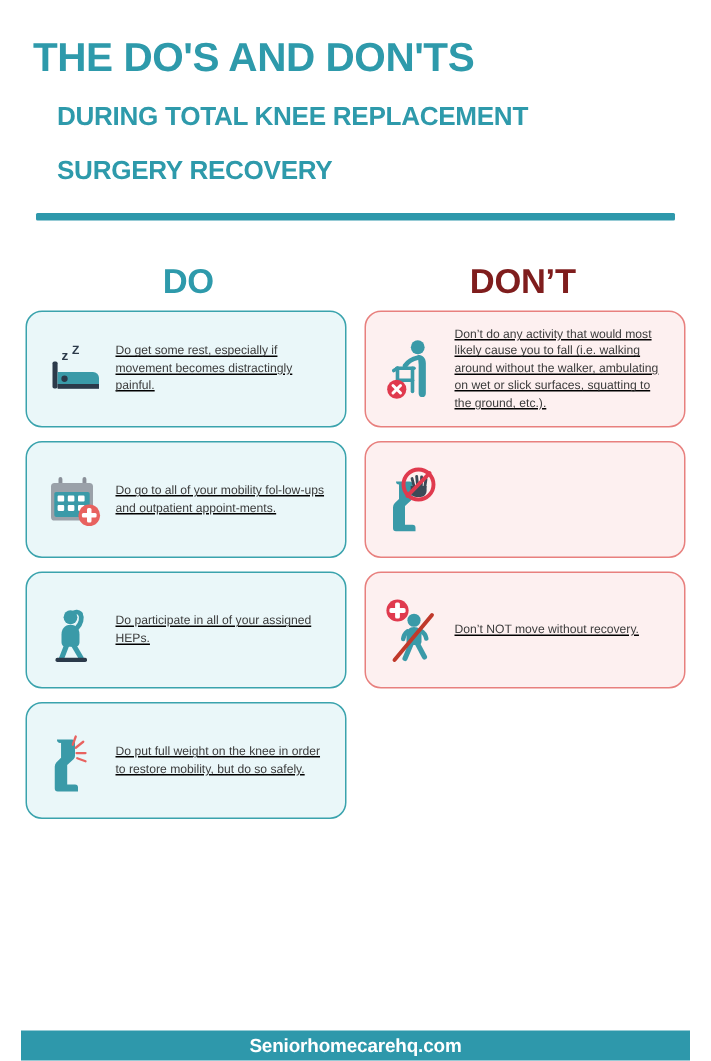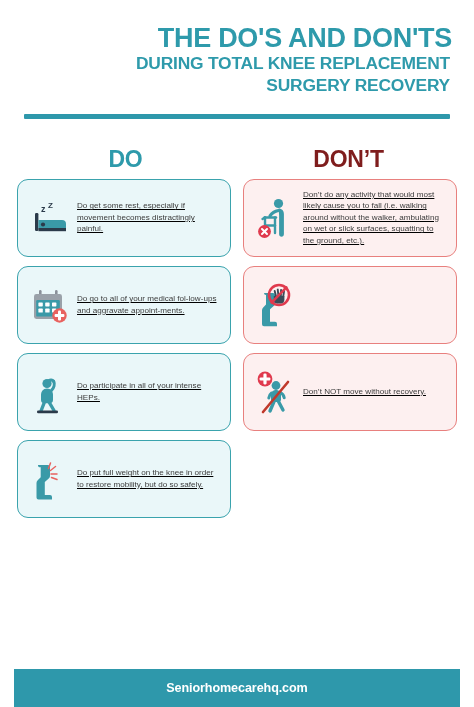--- a/index.html
+++ b/index.html
@@ -19,37 +19,37 @@
     width: 474px;
     height: 707px;
     position: relative;
     background: #ffffff;
     box-sizing: border-box;
   }
 
   
   .header {
     padding: 24px 22px 15px 22px;
-    text-align: right;
+    text-align: left;
   }
   .title-main {
     color: #2e9aab;
     font-size: 27px;
     font-weight: bold;
     letter-spacing: -0.3px;
     line-height: 1.05;
     margin: 0 0 2px 0;
   }
   .title-sub {
     color: #2e9aab;
     font-size: 17.4px;
     font-weight: bold;
     letter-spacing: -0.2px;
     line-height: 1.13;
-    margin: 2px;
+    margin: 16px;
   }
   .divider {
     width: 426px;
     height: 5px;
     background: #2e98ab;
     margin: 18px auto 0 auto;
     border-radius: 1px;
   }
 
   
@@ -118,21 +118,21 @@
     flex: 1;
     padding-right: 2px;
   }
 
   
   .footer {
     position: absolute;
     left: 14px;
     right: 14px;
     bottom: 0;
-    height: 38px;
+    height: 20px;
     background: #2e98ab;
     display: flex;
     align-items: center;
     justify-content: center;
   }
   .footer-text {
     color: #ffffff;
     font-size: 12.6px;
     font-weight: bold;
     letter-spacing: -0.1px;
@@ -186,36 +186,36 @@
               <rect x="24" y="18.4" width="4.4" height="4" rx="0.7"></rect>
               <rect x="10.4" y="24.6" width="4.4" height="4" rx="0.7"></rect>
               <rect x="17.2" y="24.6" width="4.4" height="4" rx="0.7"></rect>
               <rect x="24" y="24.6" width="4.4" height="4" rx="0.7"></rect>
             </g>
             <circle cx="31.5" cy="31.5" r="7.2" fill="#e8625f"></circle>
             <rect x="30" y="26.6" width="3" height="9.8" rx="1" fill="#ffffff"></rect>
             <rect x="26.6" y="30" width="9.8" height="3" rx="1" fill="#ffffff"></rect>
           </svg>
         </div>
-        <div class="card-text">Do go to all of your medical fol-low-ups and aggravate appoint-ments.</div>
+        <div class="card-text">Do go to all of your mobility fol-low-ups and outpatient appoint-ments.</div>
       </div>
 
       <div class="card do">
         <div class="card-icon">
           <svg width="44" height="46" viewBox="0 0 44 46">
             <circle cx="19" cy="14.5" r="4.6" fill="#3a9aa8"></circle>
             <path d="M19 19.5 c4 0 6 3 6 6.5 v5 c0 2.5 -1.6 3.2 -3 3.2 h-6 c-1.4 0 -3 -0.7 -3 -3.2 v-5 c0 -3.5 2 -6.5 6 -6.5 Z" fill="#3a9aa8"></path>
             <path d="M23.4 21.5 c2.6 -2.6 3.6 -6.6 2.2 -9.2" stroke="#3a9aa8" stroke-width="3.1" fill="none" stroke-linecap="round"></path>
             <path d="M25.6 12.3 c-1.4 -1.6 -3.4 -1.6 -4.6 -0.6" stroke="#3a9aa8" stroke-width="3.1" fill="none" stroke-linecap="round"></path>
             <path d="M16.5 33 L13 42" stroke="#3a9aa8" stroke-width="3.4" stroke-linecap="round"></path>
             <path d="M21 33 L26 41.5" stroke="#3a9aa8" stroke-width="3.4" stroke-linecap="round"></path>
             <rect x="9" y="41.5" width="21" height="2.8" rx="1.2" fill="#2b3a4a"></rect>
           </svg>
         </div>
-        <div class="card-text">Do participate in all of your intense HEPs.</div>
+        <div class="card-text">Do participate in all of your assigned HEPs.</div>
       </div>
 
 
       <div class="card do">
         <div class="card-icon">
           <svg width="44" height="46" viewBox="0 0 44 46">
             <path d="M10 9 h10 a2 2 0 0 1 2 2 v9 a3 3 0 0 1 -1 2.2 l-4.2 3.8 v13 h5.2 a2 2 0 0 1 2 2 v2.6 h-13.5 a2 2 0 0 1 -2 -2 v-14.6 a4 4 0 0 1 1.2 -2.8 l3 -3 v-10 a2 2 0 0 1 -2.7 -2.2 Z" fill="#3a9aa8"></path>
             <g stroke="#e8625f" stroke-width="1.5" stroke-linecap="round">
               <line x1="23" y1="18" x2="29" y2="18"></line>
               <line x1="22.5" y1="14.5" x2="27.5" y2="10.5"></line>

